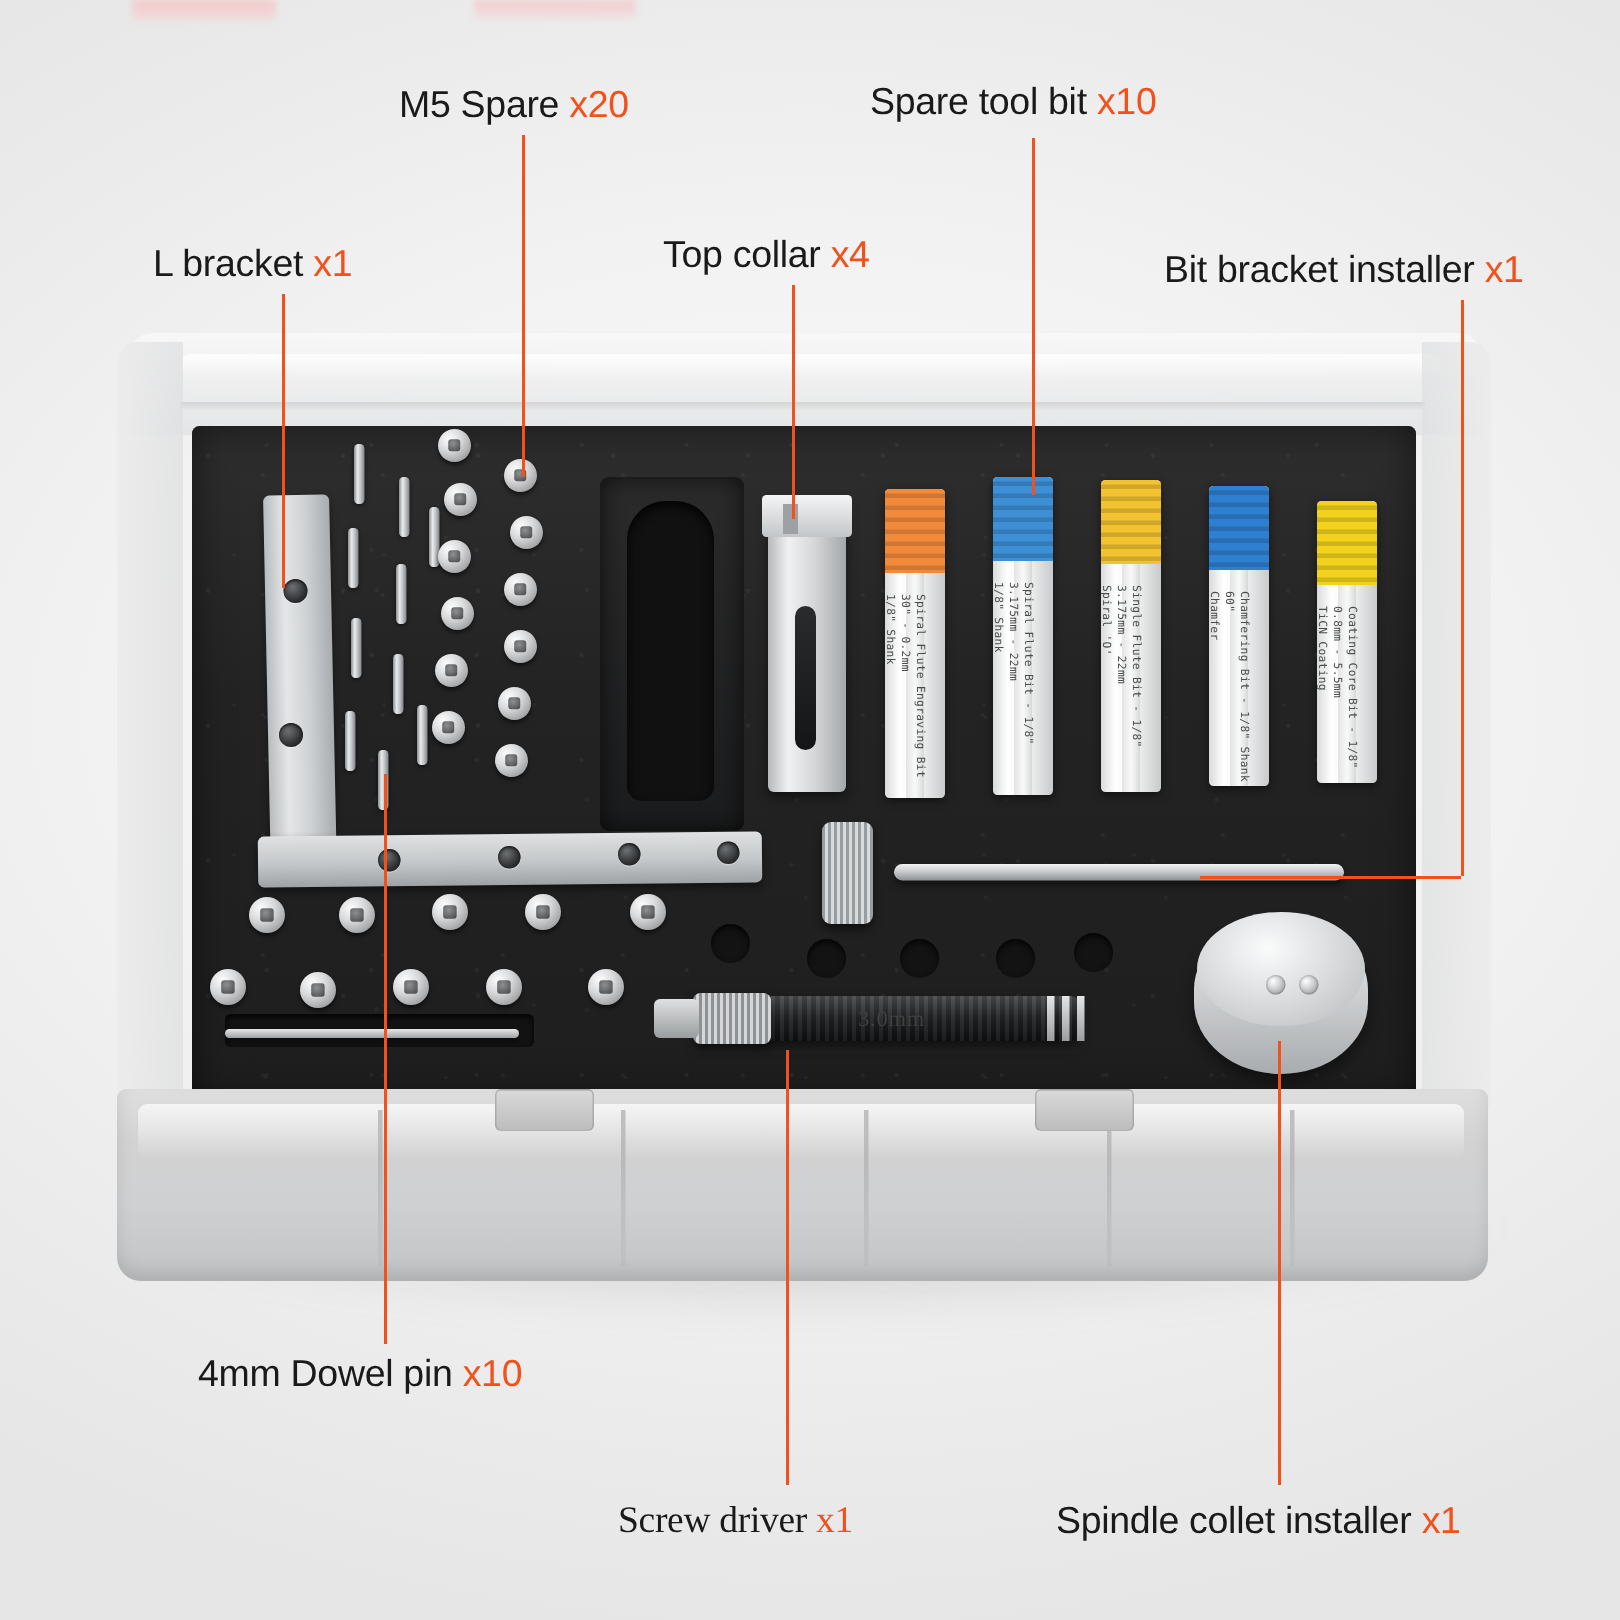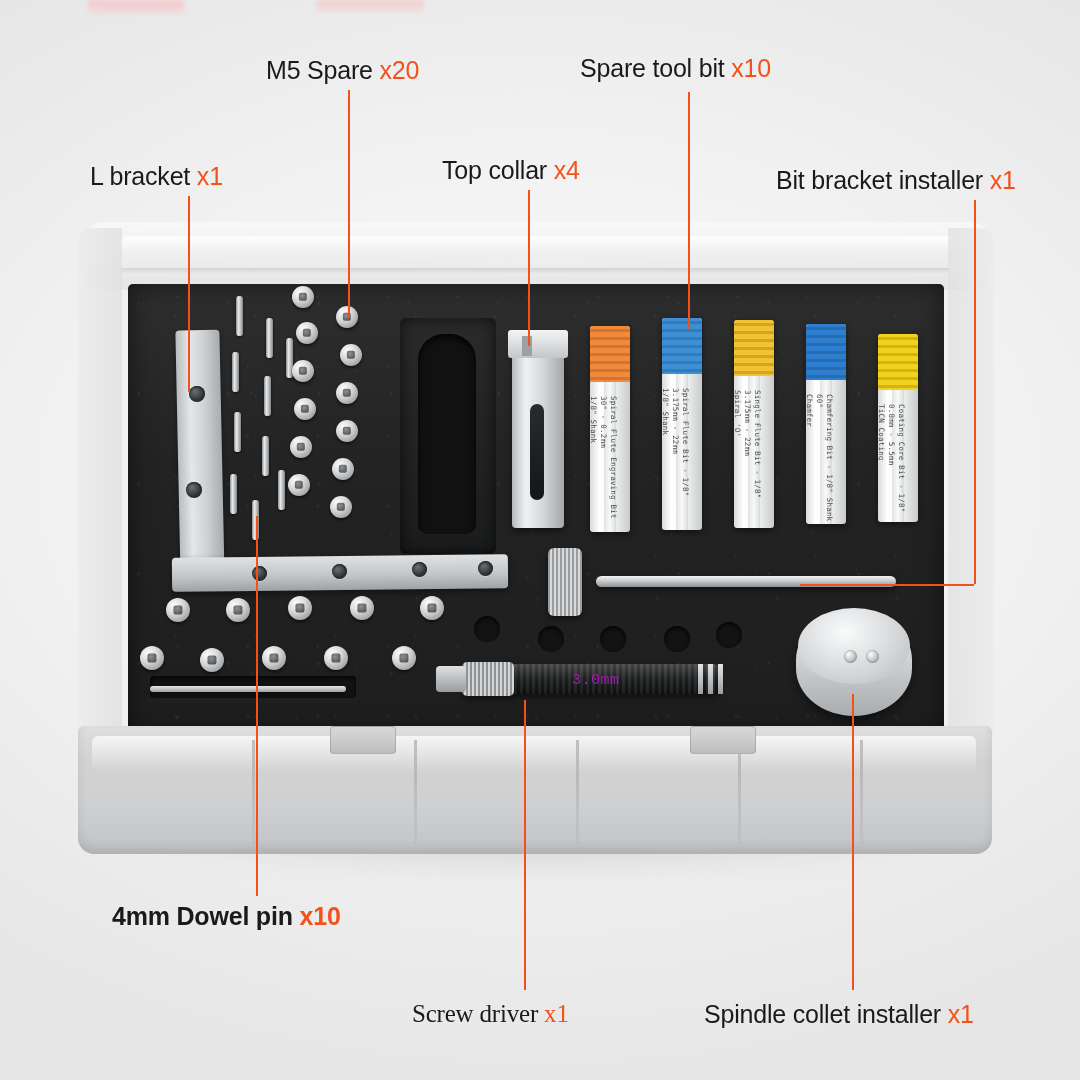--- a/index.html
+++ b/index.html
@@ -287,24 +287,24 @@
     left: 508px; top: 664px; width: 212px; height: 30px;
     border-radius: 6px;
     background:
       repeating-linear-gradient(90deg, rgba(255,255,255,0.06) 0 3px, rgba(0,0,0,0.12) 3px 6px),
       linear-gradient(180deg, #4a4b4d 0%, #232425 48%, #0e0f10 100%);
     box-shadow: 0 3px 7px rgba(0,0,0,0.5);
   }
   .sd-text {
     position: absolute;
     left: 572px; top: 672px;
-    color: #a21caf;
+    color: #404040;
     font-size: 15px;
     letter-spacing: 0.5px;
-    font-family: Liberation Mono, monospace;
+    font-family: Liberation Serif, serif;
   }
   .sd-ring {
     position: absolute;
     width: 5px; height: 30px;
     background: linear-gradient(180deg, #e4e5e6, #9b9e9f);
     top: 664px;
   }
   .sd-knurl {
     position: absolute;
     left: 462px; top: 662px; width: 52px; height: 34px;
@@ -552,32 +552,32 @@
   <div class="case-body-sheen"></div>
   <div class="case-rib" style="left:252px;"></div>
   <div class="case-rib" style="left:414px;"></div>
   <div class="case-rib" style="left:576px;"></div>
   <div class="case-rib" style="left:738px;"></div>
   <div class="case-rib" style="left:860px;"></div>
   <div class="case-latch" style="left:330px; top:726px;"></div>
   <div class="case-latch" style="left:690px; top:726px;"></div>
 
   <div id="callouts">
-      <div class="ann-label" style="left: 90px; top: 162px;"><span>L bracket </span><span class="qty" style="color: rgb(242, 81, 27);">x1</span></div>
+      <div class="ann-label" style="left: 102px; top: 162px;"><span>L bracket </span><span class="qty" style="color: rgb(242, 81, 27);">x1</span></div>
       <div class="ann-line" style="left: 188px; top: 196px; width: 2px; height: 196px; background: rgb(242, 81, 27);"></div>
       <div class="ann-label" style="left: 266px; top: 56px;"><span>M5 Spare </span><span class="qty" style="color: rgb(242, 81, 27);">x20</span></div>
       <div class="ann-line" style="left: 348px; top: 90px; width: 2px; height: 228px; background: rgb(242, 81, 27);"></div>
       <div class="ann-label" style="left: 442px; top: 156px;"><span>Top collar </span><span class="qty" style="color: rgb(242, 81, 27);">x4</span></div>
       <div class="ann-line" style="left: 528px; top: 190px; width: 2px; height: 156px; background: rgb(242, 81, 27);"></div>
       <div class="ann-label" style="left: 580px; top: 54px;"><span>Spare tool bit </span><span class="qty" style="color: rgb(242, 81, 27);">x10</span></div>
       <div class="ann-line" style="left: 688px; top: 92px; width: 2px; height: 238px; background: rgb(242, 81, 27);"></div>
       <div class="ann-label" style="left: 776px; top: 166px;"><span>Bit bracket installer </span><span class="qty" style="color: rgb(242, 81, 27);">x1</span></div>
       <div class="ann-line" style="left: 974px; top: 200px; width: 2px; height: 384px; background: rgb(242, 81, 27);"></div>
       <div class="ann-line" style="left: 800px; top: 584px; width: 174px; height: 2px; background: rgb(242, 81, 27);"></div>
-      <div class="ann-label" style="left: 112px; top: 902px; font-weight: bold;"><span>4mm Dowel pin </span><span class="qty" style="color: rgb(242, 81, 27);">x10</span></div>
+      <div class="ann-label" style="left: 132px; top: 902px;"><span>4mm Dowel pin </span><span class="qty" style="color: rgb(242, 81, 27);">x10</span></div>
       <div class="ann-line" style="left: 256px; top: 516px; width: 2px; height: 380px; background: rgb(242, 81, 27);"></div>
       <div class="ann-label" style="left: 412px; top: 1000px; font-family: Liberation Serif, serif;"><span>Screw driver </span><span class="qty" style="color: rgb(242, 81, 27);">x1</span></div>
       <div class="ann-line" style="left: 524px; top: 700px; width: 2px; height: 290px; background: rgb(242, 81, 27);"></div>
       <div class="ann-label" style="left: 704px; top: 1000px;"><span>Spindle collet installer </span><span class="qty" style="color: rgb(242, 81, 27);">x1</span></div>
       <div class="ann-line" style="left: 852px; top: 694px; width: 2px; height: 296px; background: rgb(242, 81, 27);"></div>
     </div>
 
 </div>
 
 </body></html>

